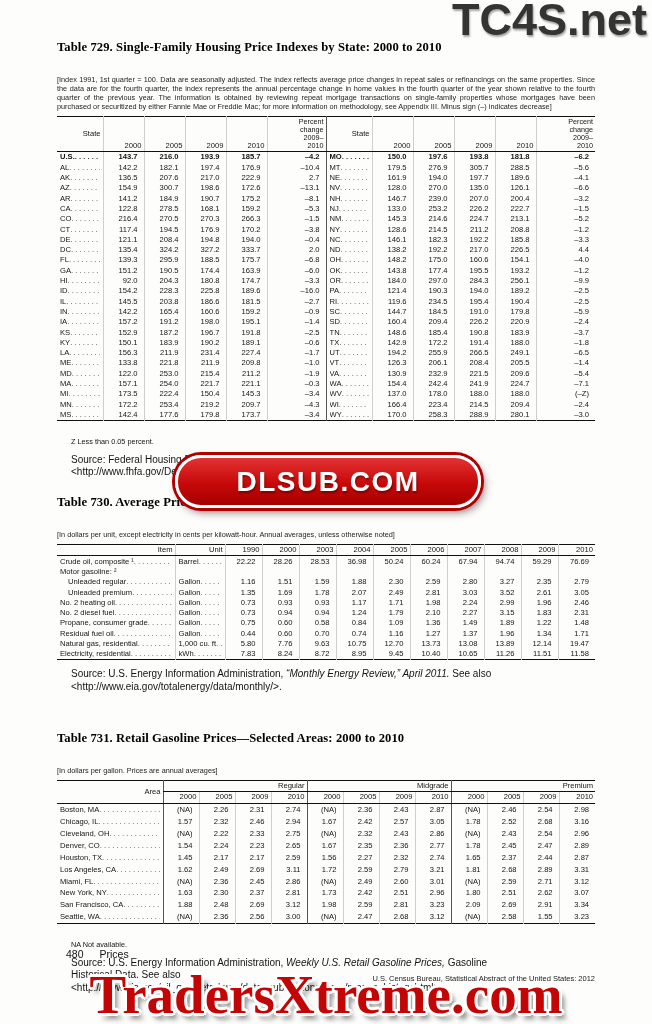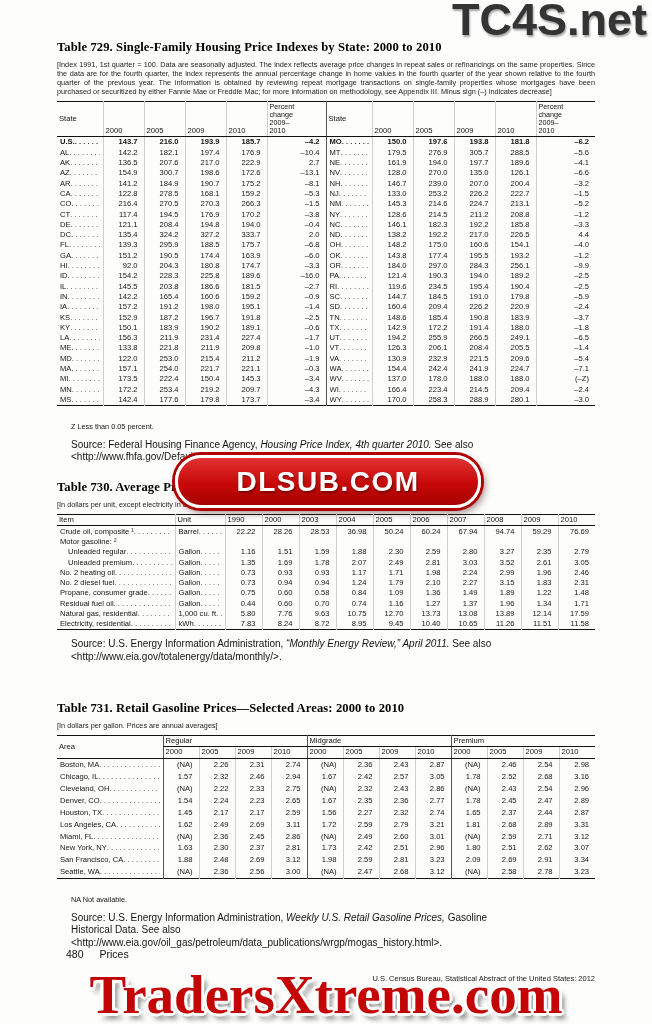--- a/index.html
+++ b/index.html
@@ -1,23 +1,23 @@
 <!DOCTYPE html>
 <html><head>
 <meta charset="utf-8">
 <style>
   html,body{margin:0;padding:0}
   body{width:652px;height:1024px;position:relative;overflow:hidden;background:#fdfdfb;color:#141414;
        font-family:"Liberation Sans",sans-serif}
   .content{position:absolute;left:57px;width:538px;top:0}
   .tbl-title{font-family:"Liberation Serif",serif;font-weight:700;font-size:12.6px;letter-spacing:.1px;color:#000}
-  .note{font-size:7.3px;line-height:1.24;margin-top:5px;text-align:justify;color:#1c1c1c}
+  .note{font-size:7.3px;line-height:1.24;margin-top:20px;text-align:justify;color:#1c1c1c}
   table{border-collapse:collapse;width:100%;table-layout:fixed}
   .datatable{font-size:7.6px;margin-top:5px;border-top:1.4px solid #111;border-bottom:1.4px solid #111}
-  .datatable thead th{font-weight:400;border-bottom:1px solid #111;padding:1px 2px;vertical-align:bottom;text-align:left;line-height:1.1}
+  .datatable thead th{font-weight:400;border-bottom:1px solid #111;padding:1px 2px;vertical-align:bottom;text-align:right;line-height:1.1}
   .datatable td{padding:.6px 3px;line-height:1.2;vertical-align:bottom}
   #t731 td{padding:1.4px 3px}
   .datatable td,.datatable th{border-left:1px solid #cfcfcf}
   .datatable tr>*:first-child{border-left:none}
   .mid{border-left:1px solid #555 !important}
   .gsep{border-left:1px solid #555 !important}
   .pct-h{white-space:pre-line;vertical-align:middle !important;font-size:7.2px}
   .stub-h,.area-h,.item-h,.unit-h{vertical-align:middle !important}
   .num{text-align:right;padding-right:6px !important;white-space:nowrap}
   .us td{font-weight:700}
@@ -963,21 +963,21 @@
             </td>
             <td class="num">5.80</td>
             <td class="num">7.76</td>
             <td class="num">9.63</td>
             <td class="num">10.75</td>
             <td class="num">12.70</td>
             <td class="num">13.73</td>
             <td class="num">13.08</td>
             <td class="num">13.89</td>
             <td class="num">12.14</td>
-            <td class="num">17.59</td>
+            <td class="num">19.47</td>
           </tr>
           <tr>
             <td class="stub">
               <div class="leader">
                 <span class="lbl">Electricity, residential</span>
                 <span class="dots"></span>
               </div>
             </td>
             <td class="stub">
               <div class="leader">
@@ -1233,21 +1233,21 @@
             <td class="num gsep">(NA)</td>
             <td class="num">2.36</td>
             <td class="num">2.56</td>
             <td class="num">3.00</td>
             <td class="num gsep">(NA)</td>
             <td class="num">2.47</td>
             <td class="num">2.68</td>
             <td class="num">3.12</td>
             <td class="num gsep">(NA)</td>
             <td class="num">2.58</td>
-            <td class="num">2.78</td>
+            <td class="num">1.55</td>
             <td class="num">3.23</td>
           </tr>
         </tbody>
     </table>
     <div class="fn">NA Not available.</div>
     <div class="src"><span>Source: U.S. Energy Information Administration, </span><i>Weekly U.S. Retail Gasoline Prices,</i><span> Gasoline Historical Data. See also &lt;http://www.eia.gov/oil_gas/petroleum/data_publications/wrgp/mogas_history.html&gt;.</span></div>
   </div>
 
 </div>
 

